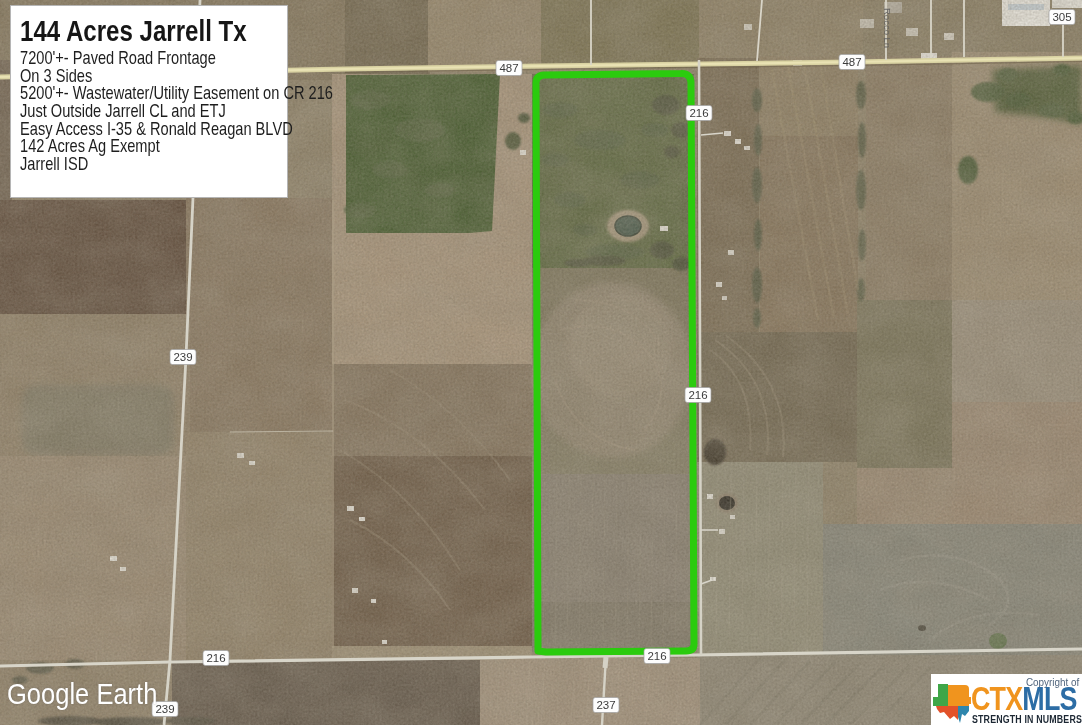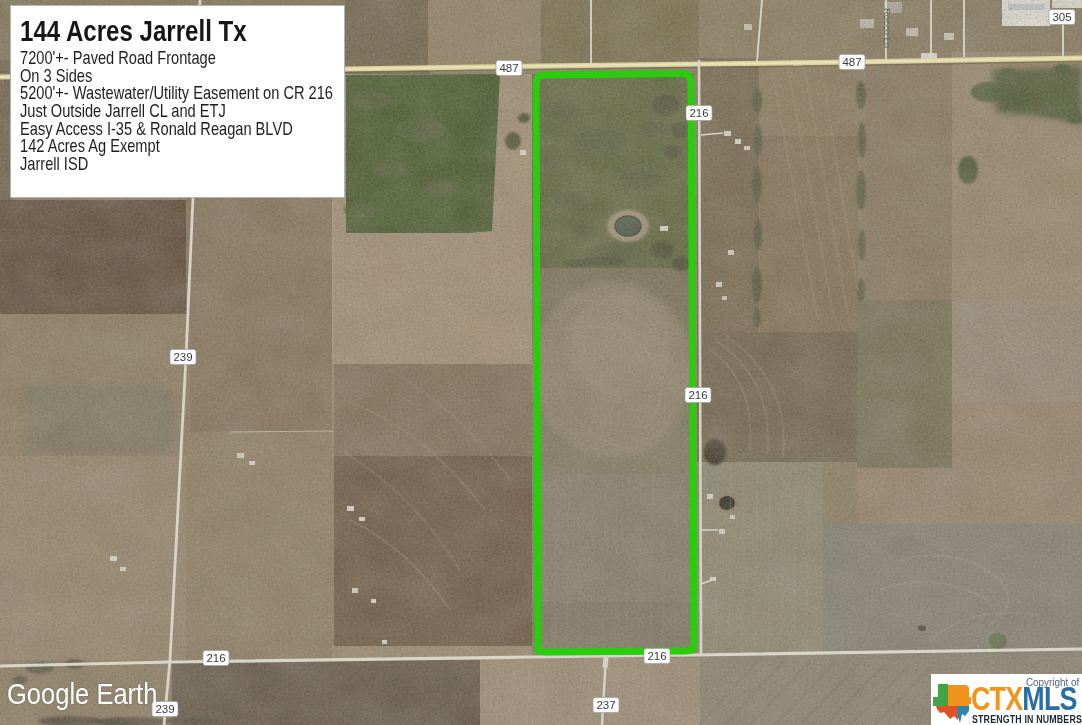--- a/index.html
+++ b/index.html
@@ -1,18 +1,18 @@
 <!DOCTYPE html>
 <html><head>
 <meta charset="utf-8">
 <style>
 html,body{margin:0;padding:0}
 #wrap{position:relative;width:1082px;height:725px;overflow:hidden;background:#8d8066;font-family:"Liberation Sans",sans-serif}
 #map{position:absolute;left:0;top:0}
-#infobox{position:absolute;left:10px;top:5px;width:335px;height:193px;background:#fff;border:1px solid #b5b5b5;box-sizing:border-box}
+#infobox{position:absolute;left:10px;top:5px;width:278px;height:193px;background:#fff;border:1px solid #b5b5b5;box-sizing:border-box}
 #infobox .title{margin:9px 0 1px 9px;font-size:29px;font-weight:bold;color:#161616;white-space:nowrap;transform:scaleX(0.83);transform-origin:left top}
 #infobox .line{margin-left:9px;font-size:18.5px;line-height:17.65px;color:#1e1e1e;white-space:nowrap;transform:scaleX(0.79);transform-origin:left top}
 #ge{position:absolute;left:7px;top:678px;font-size:29px;color:#fff;white-space:nowrap;transform:scaleX(0.88);transform-origin:left top;text-shadow:0 0 2px rgba(80,80,80,.45);letter-spacing:0px}
 #ctx{position:absolute;left:931px;top:674px;width:151px;height:51px;background:#fff}
 #ctx .cr{position:absolute;right:3px;top:2px;font-size:11px;color:#51657d;white-space:nowrap;transform:scaleX(0.9);transform-origin:right top}
 #ctx .big{position:absolute;left:40px;top:5px;font-size:34px;font-weight:bold;white-space:nowrap;transform:scaleX(0.79);transform-origin:left top;letter-spacing:-1px}
 #ctx .big .o{color:#f0941e}
 #ctx .big .b{color:#2d6da5}
 #ctx .str{position:absolute;left:41px;top:38.5px;font-size:10.5px;font-weight:bold;color:#1c2733;white-space:nowrap;transform:scaleX(0.84);transform-origin:left top;letter-spacing:0.2px}
 #ctx svg{position:absolute;left:2px;top:10px}

